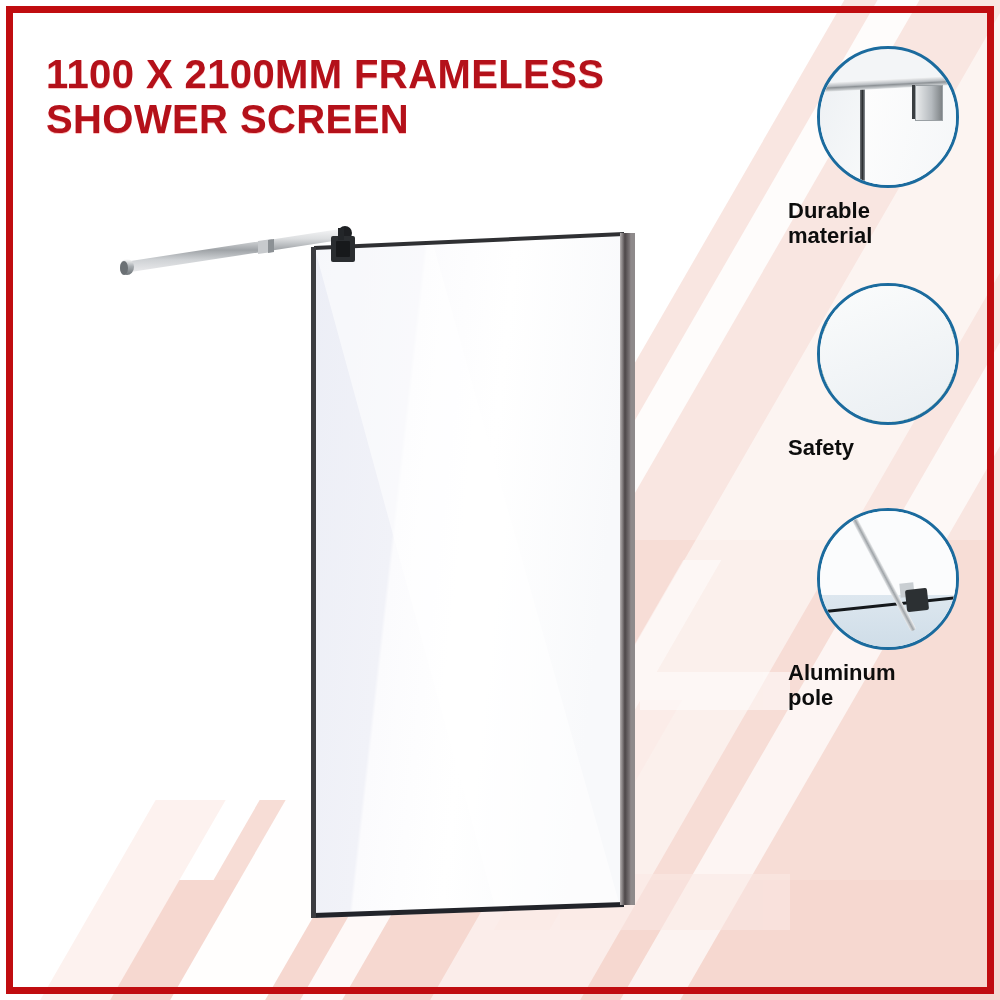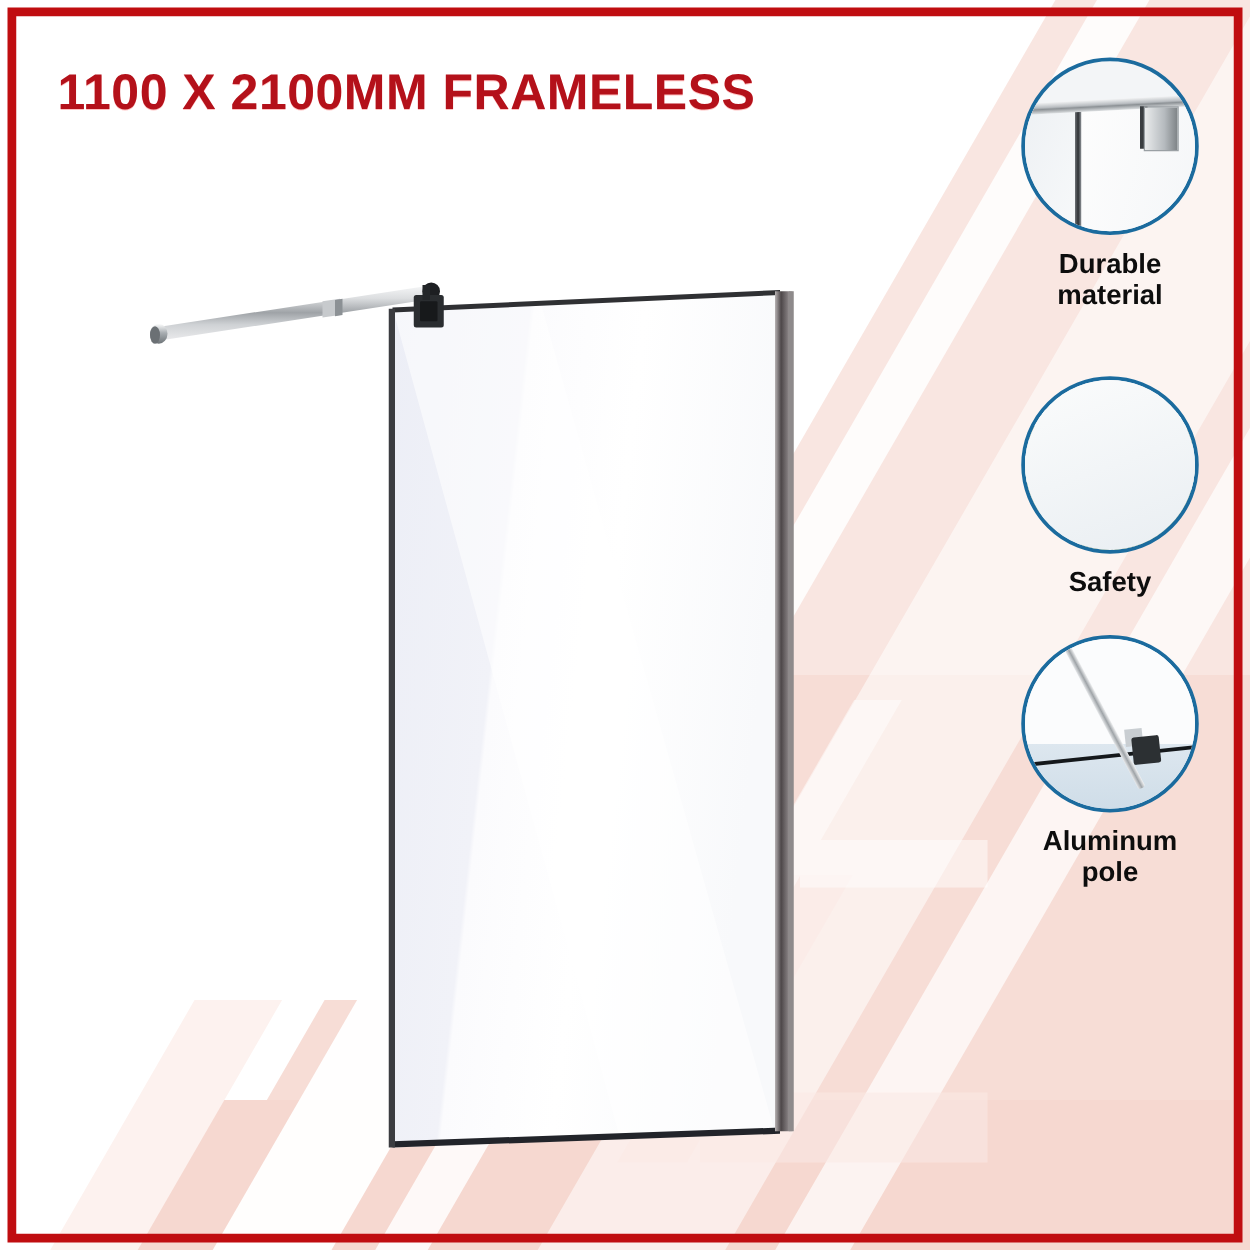--- a/index.html
+++ b/index.html
@@ -74,21 +74,21 @@
     font-family:"Liberation Sans",sans-serif;
     text-shadow:0 1px 0 rgba(255,120,120,.45);
   }
   .title span{display:block;white-space:nowrap;}
 
   
   .product{position:absolute;left:0;top:0;width:1000px;height:1000px;z-index:4;}
 
   
   .features{position:absolute;left:788px;top:46px;width:200px;height:940px;z-index:5;}
-  .feature{position:absolute;width:200px;text-align:center;}
+  .feature{position:absolute;width:200px;}
   .fcircle{
     position:relative;width:142px;height:142px;margin:0 auto;
     border-radius:50%;border:3px solid #1b6b9e;overflow:hidden;
     background:#f3f5f7;box-sizing:border-box;
   }
   .fcircle .art{position:absolute;inset:0;}
   .flabel{
     margin-top:10px;color:#0d0d0d;font-weight:bold;font-size:22px;
     line-height:25px;font-family:"Liberation Sans",sans-serif;
   }
@@ -150,20 +150,21 @@
       </div>
     <div class="chev2">
         <i class="c1"></i>
         <i class="c2"></i>
       </div>
     <div class="fadeTL"></div>
   </div>
 
   <div class="title">
     <span>1100 X 2100MM FRAMELESS</span>
+    <span>SHOWER SCREEN</span>
   </div>
 
   <svg class="product" viewBox="0 0 1000 1000">
     <defs>
       <linearGradient id="glassGrad" x1="0" y1="0" x2="1" y2="0.25">
         <stop offset="0%" stop-color="#eceef6"></stop>
         <stop offset="34%" stop-color="#f1f2f8"></stop>
         <stop offset="35%" stop-color="#fbfbfd"></stop>
         <stop offset="62%" stop-color="#ffffff"></stop>
         <stop offset="100%" stop-color="#f8f9fb"></stop>
@@ -235,21 +236,21 @@
           <div class="clampdark"></div>
           <div class="clamp"></div>
         </div>
       </div>
       <div class="flabel">
         <span>Durable</span>
         <span>material</span>
       </div>
     </div>
 
-    <div class="feature" style="top:255px;">
+    <div class="feature" style="top:237px;">
       <div class="fcircle">
         <div class="art f2">
           <div class="bgf"></div>
           <svg viewBox="0 0 142 142" width="142" height="142">
 
             <polygon points="-6,6 71,66 148,6 148,26 71,86 -6,26" fill="#e9eeea"></polygon>
             <polygon points="-6,26 71,86 148,26 148,40 71,100 -6,40" fill="#1d4b34"></polygon>
             <polygon points="-6,6 71,66 148,6 148,12 71,72 -6,12" fill="#f6f8f7"></polygon>
 
             <polygon points="-6,56 71,116 148,56 148,76 71,136 -6,76" fill="#dfe6e2"></polygon>

